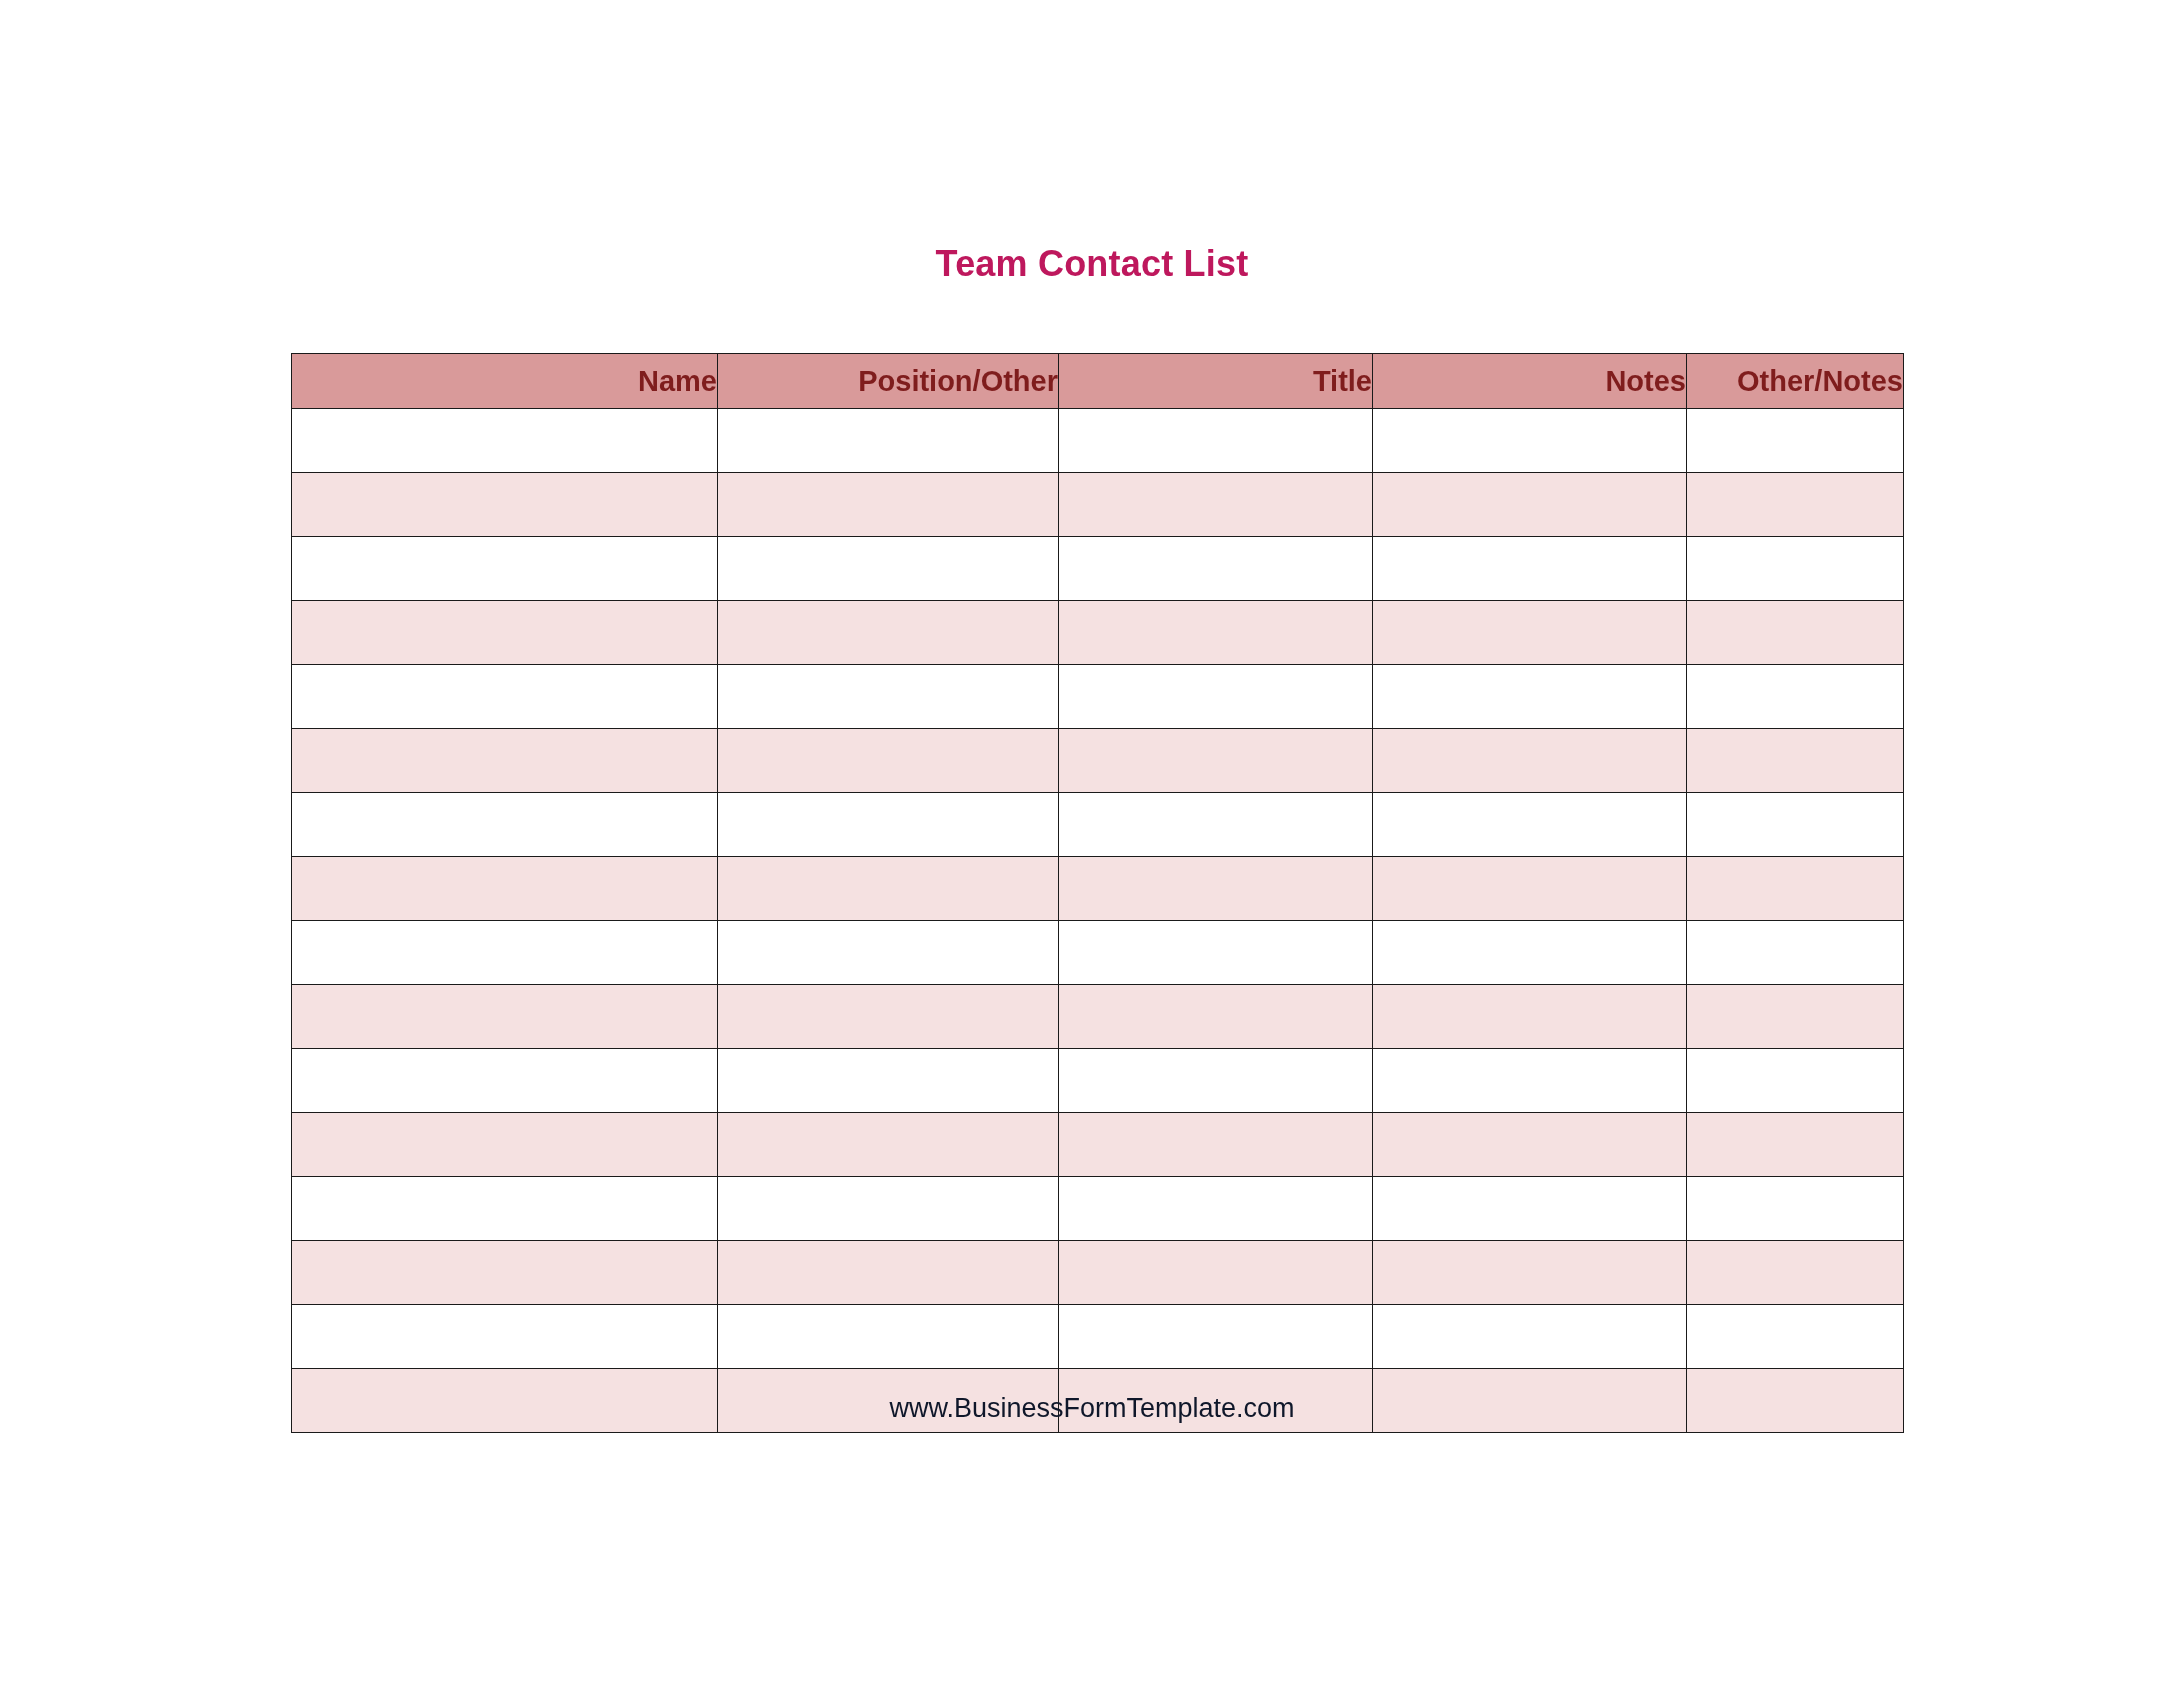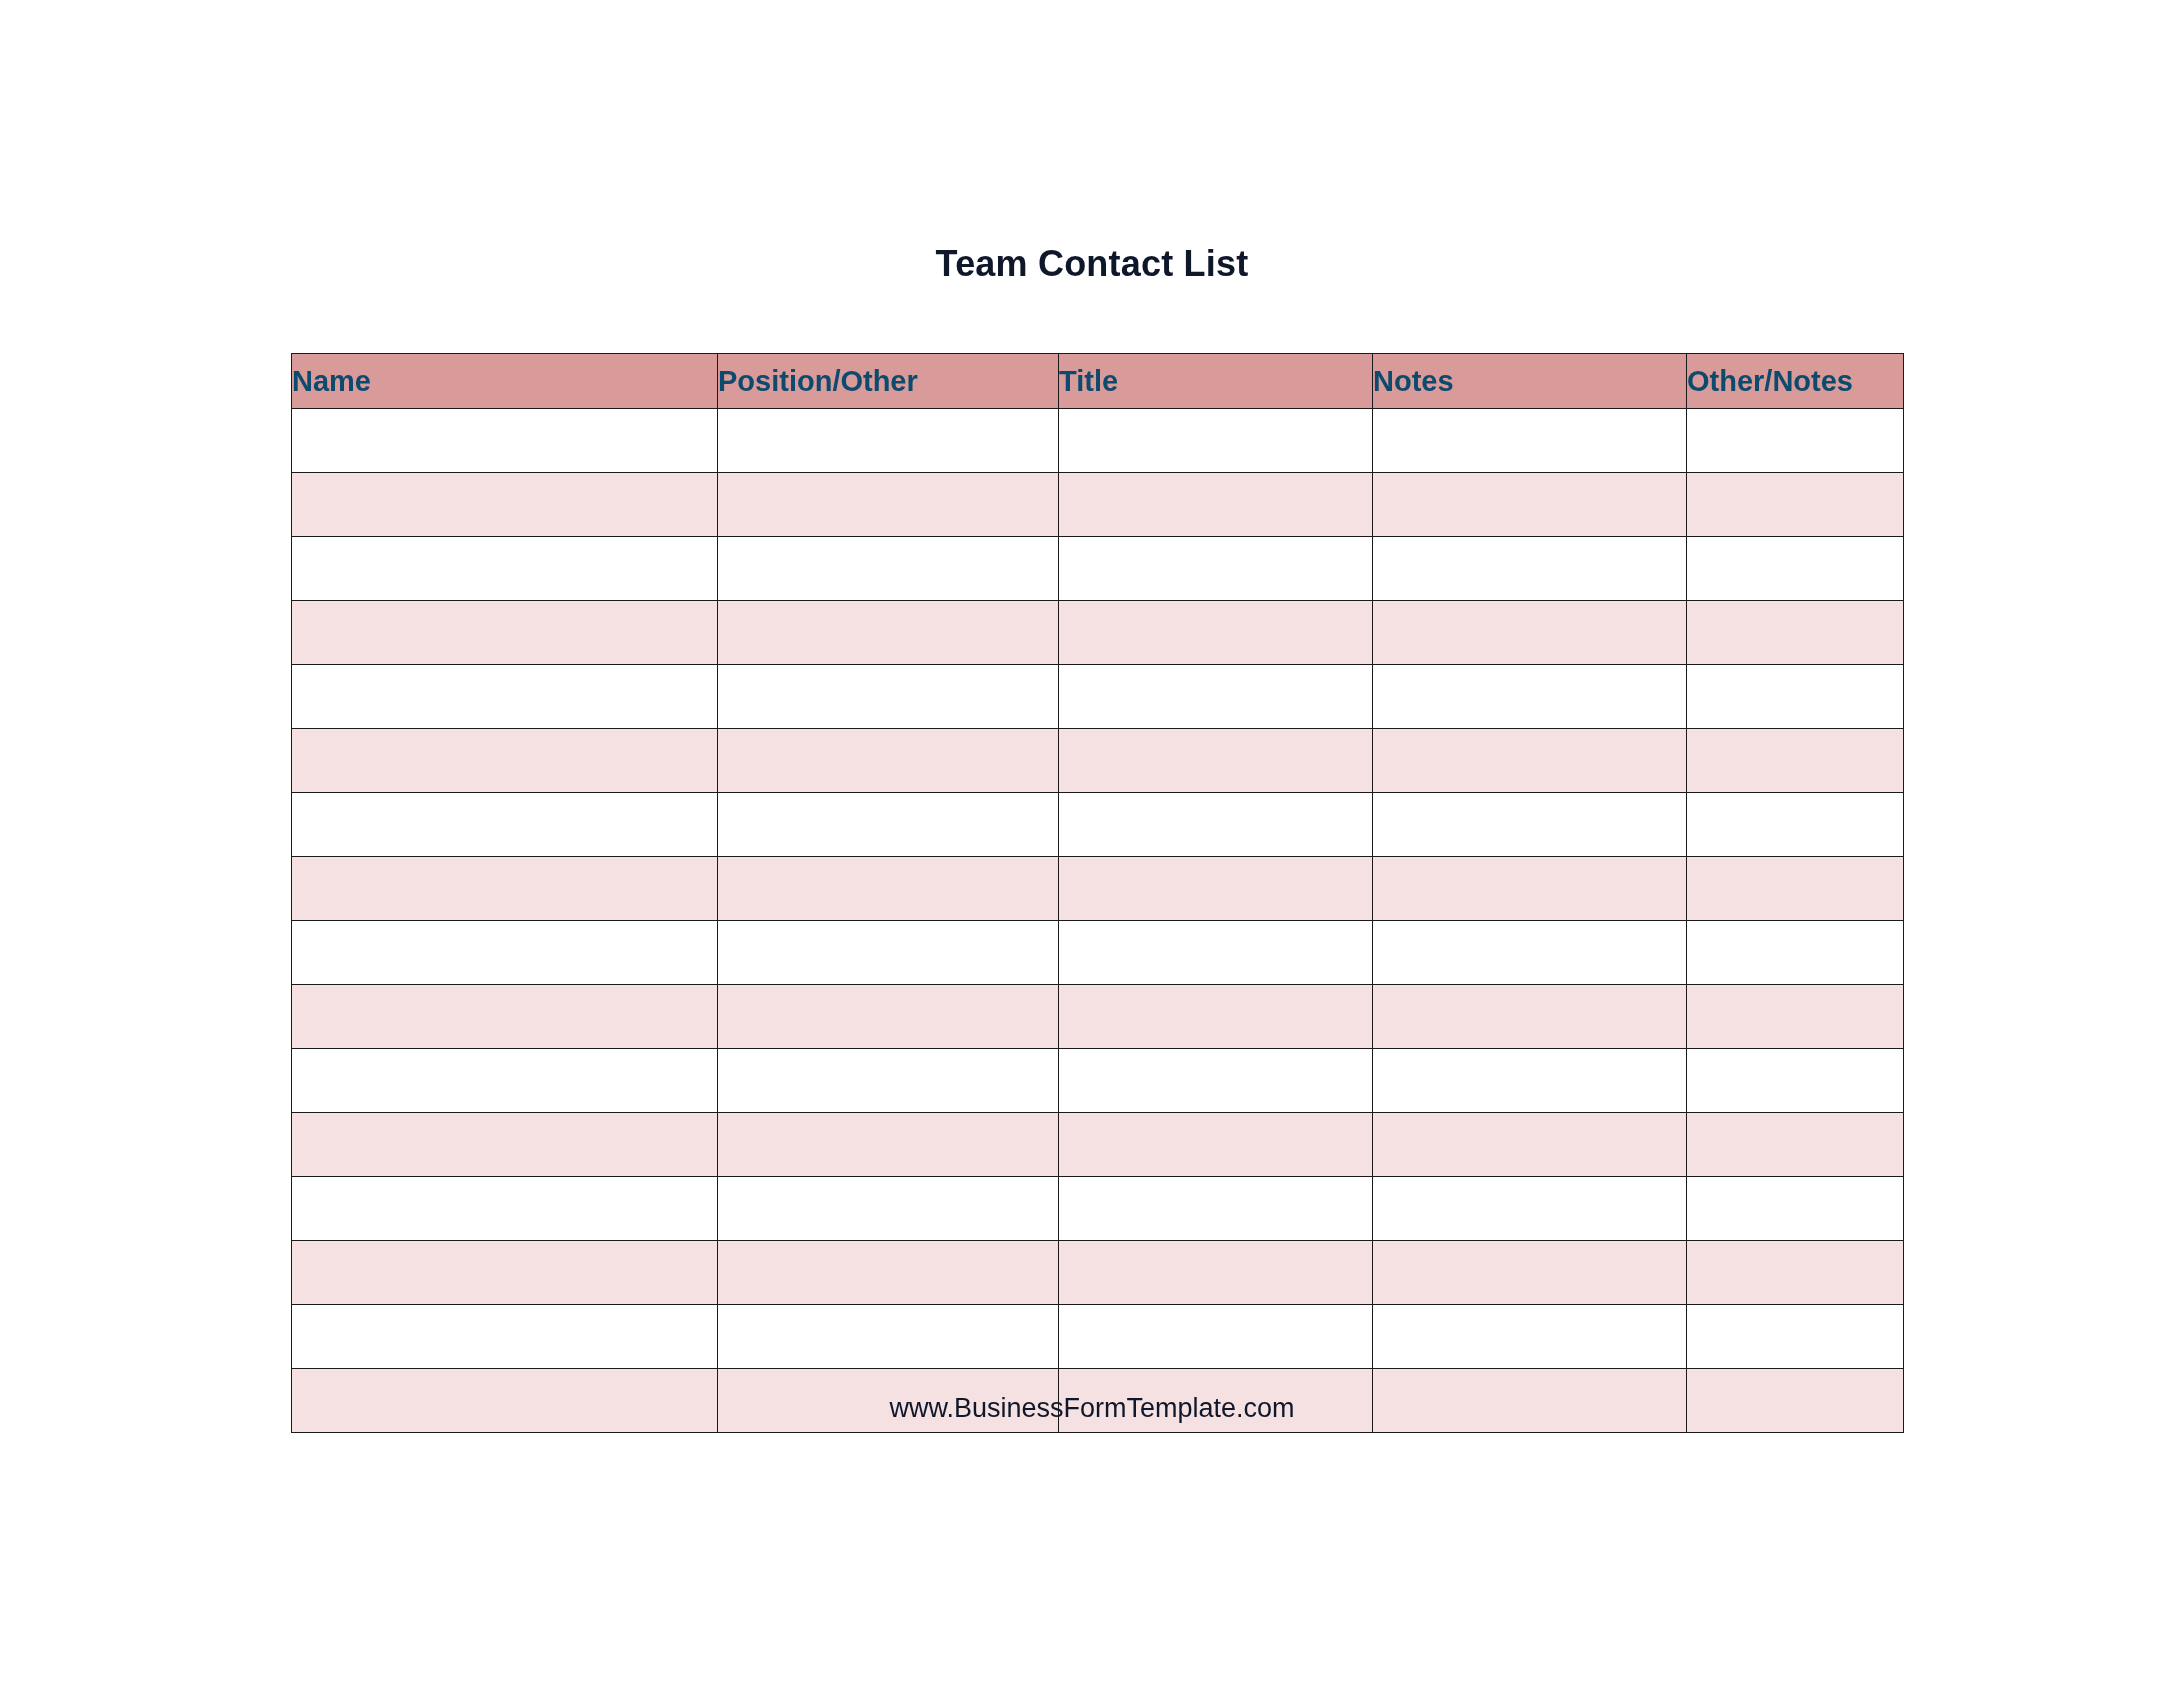--- a/index.html
+++ b/index.html
@@ -25,21 +25,21 @@
   }
   .doc-title {
     position: absolute;
     left: 0;
     top: 243px;
     width: 2184px;
     text-align: center;
     font-size: 36px;
     font-weight: bold;
     letter-spacing: 0.2px;
-    color: #0f172a;
+    color: #be185d;
   }
   .table-wrap {
     position: absolute;
     left: 291px;
     top: 353px;
     width: 1602px;
   }
   table.contact-table {
     border-collapse: collapse;
     width: 1602px;
@@ -47,24 +47,24 @@
   }
   table.contact-table th,
   table.contact-table td {
     border: 1.7px solid #1a1a1a;
     height: 63px;
     padding: 0;
     margin: 0;
   }
   table.contact-table th {
     background: #d99a9a;
-    color: #0c4a6e;
+    color: #7f1d1d;
     font-size: 29px;
     font-weight: bold;
-    text-align: left;
+    text-align: right;
     height: 54px;
     vertical-align: middle;
   }
   .col-name   { width: 426px; }
   .col-pos    { width: 341px; }
   .col-phone  { width: 314px; }
   .col-email  { width: 314px; }
   .col-notes  { width: 217px; }
 
   tr.row-white td { background: #ffffff; }

